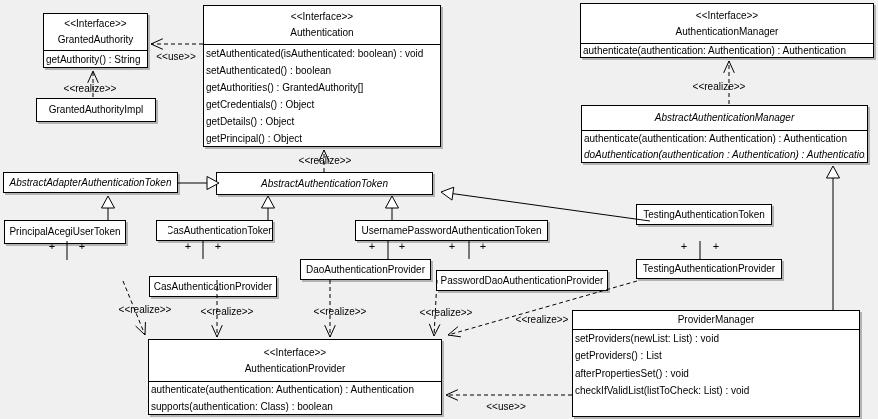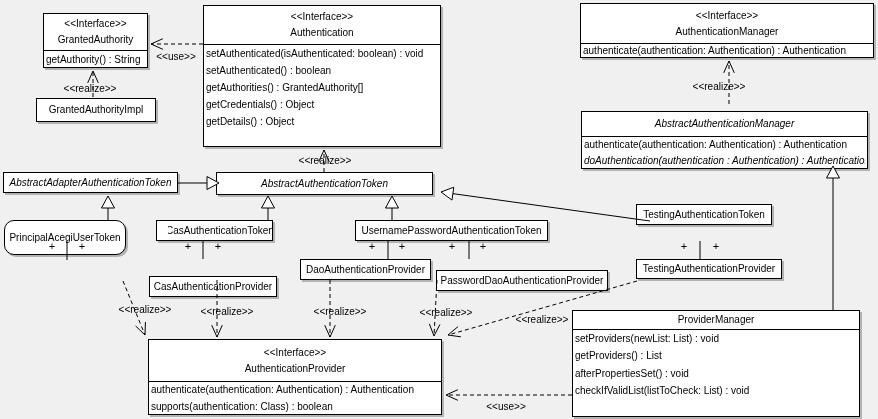--- a/index.html
+++ b/index.html
@@ -144,56 +144,57 @@
       <div class="uml-head" style="height: 38px;">
         <div>&lt;&lt;Interface&gt;&gt;</div>
         <div class="uml-name">Authentication</div>
       </div>
       <div class="uml-methods" style="line-height: 17px;">
         <div class="uml-method">setAuthenticated(isAuthenticated: boolean) : void</div>
         <div class="uml-method">setAuthenticated() : boolean</div>
         <div class="uml-method">getAuthorities() : GrantedAuthority[]</div>
         <div class="uml-method">getCredentials() : Object</div>
         <div class="uml-method">getDetails() : Object</div>
+        <div class="uml-method">getPrincipal() : Object</div>
       </div>
     </div>
     <div class="uml-class" style="left: 580px; top: 3px; width: 294px; height: 55px;">
       <div class="uml-head" style="height: 39px;">
         <div>&lt;&lt;Interface&gt;&gt;</div>
         <div class="uml-name">AuthenticationManager</div>
       </div>
       <div class="uml-methods" style="line-height: 14px;">
         <div class="uml-method">authenticate(authentication: Authentication) : Authentication</div>
       </div>
     </div>
     <div class="uml-class single" style="left: 36px; top: 98px; width: 120px; height: 24px;">
       <div class="uml-head">
         <div class="uml-name">GrantedAuthorityImpl</div>
       </div>
     </div>
-    <div class="uml-class" style="left: 581px; top: 111px; width: 287px; height: 58px;">
+    <div class="uml-class" style="left: 581px; top: 105px; width: 287px; height: 58px;">
       <div class="uml-head" style="height: 24px;">
         <div class="uml-name italic">AbstractAuthenticationManager</div>
       </div>
       <div class="uml-methods" style="line-height: 16px;">
         <div class="uml-method">authenticate(authentication: Authentication) : Authentication</div>
         <div class="uml-method italic">doAuthentication(authentication : Authentication) : Authentication</div>
       </div>
     </div>
     <div class="uml-class single" style="left: 3px; top: 172px; width: 175px; height: 21px;">
       <div class="uml-head">
         <div class="uml-name italic">AbstractAdapterAuthenticationToken</div>
       </div>
     </div>
     <div class="uml-class single" style="left: 208px; top: 172px; width: 217px; height: 23px; margin-left: 8px;">
       <div class="uml-head">
         <div class="uml-name italic">AbstractAuthenticationToken</div>
       </div>
     </div>
-    <div class="uml-class single" style="left: 4px; top: 220px; width: 122px; height: 35px; border-radius: 10px;">
+    <div class="uml-class single" style="left: 4px; top: 220px; width: 122px; height: 24px;">
       <div class="uml-head">
         <div class="uml-name">PrincipalAcegiUserToken</div>
       </div>
     </div>
     <div class="uml-class single" style="left: 156px; top: 220px; width: 117px; height: 21px; padding-left: 11px;">
       <div class="uml-head">
         <div class="uml-name">CasAuthenticationToken</div>
       </div>
     </div>
     <div class="uml-class single" style="left: 355px; top: 220px; width: 193px; height: 21px;">

